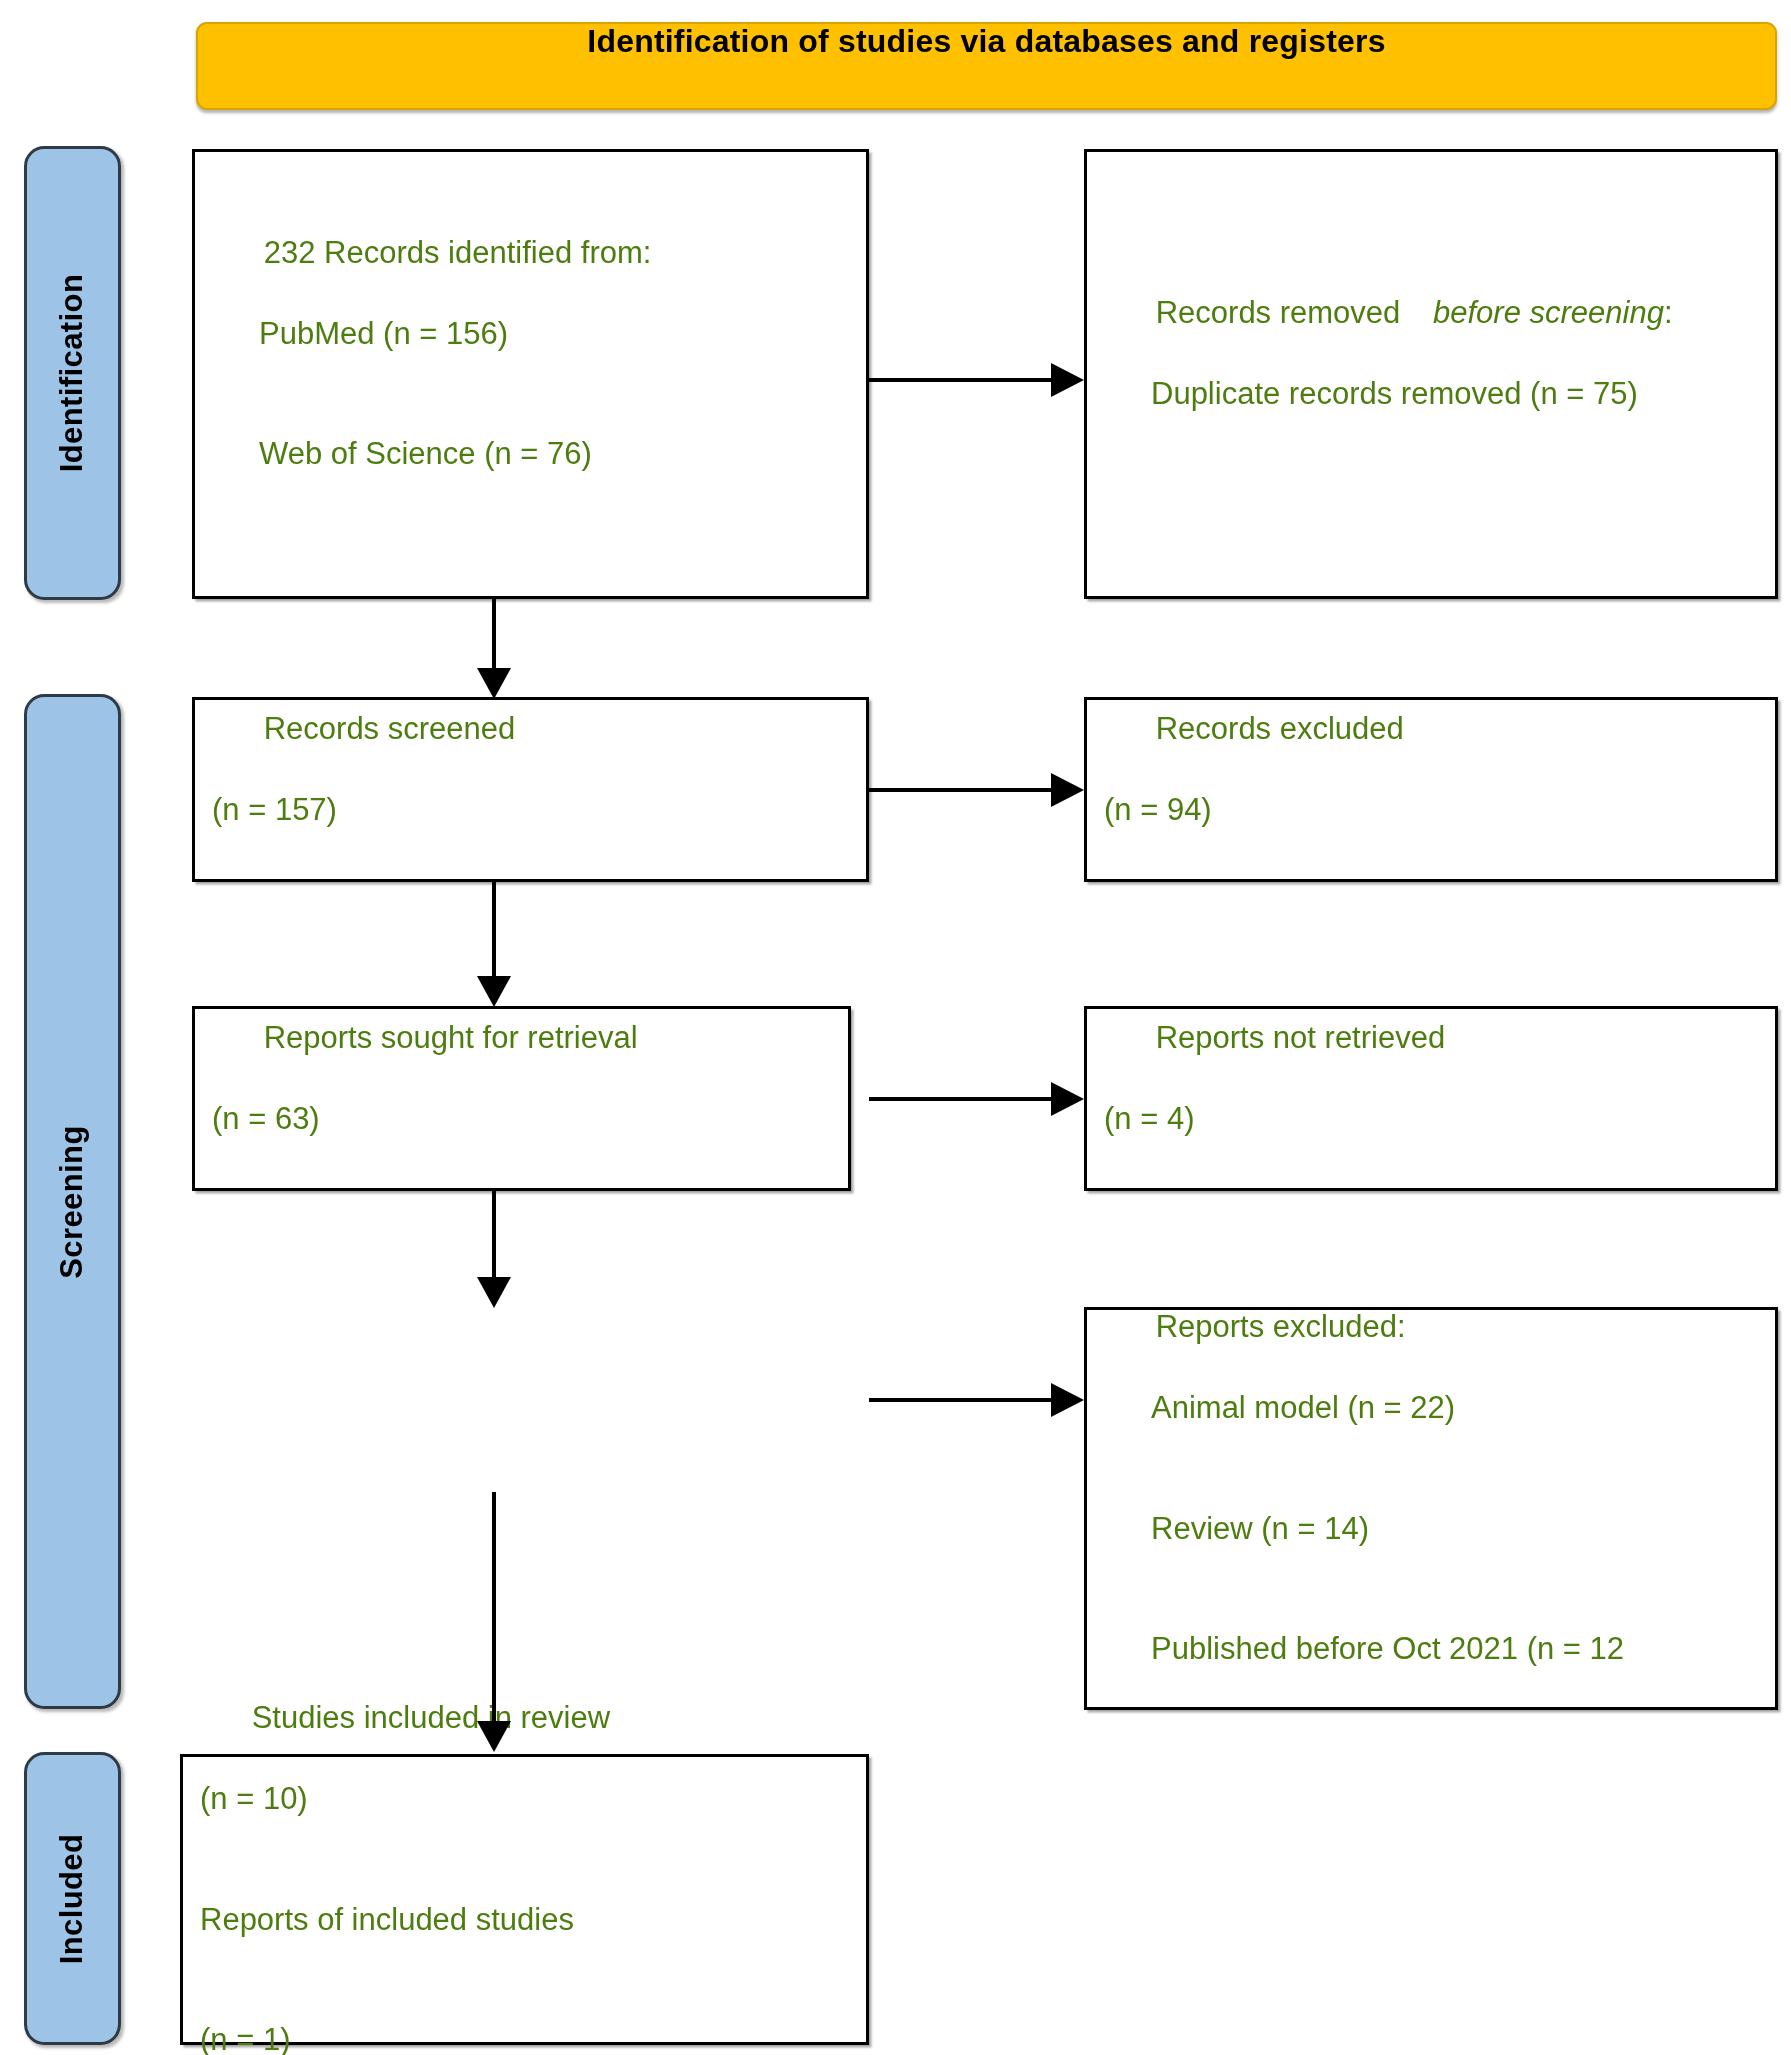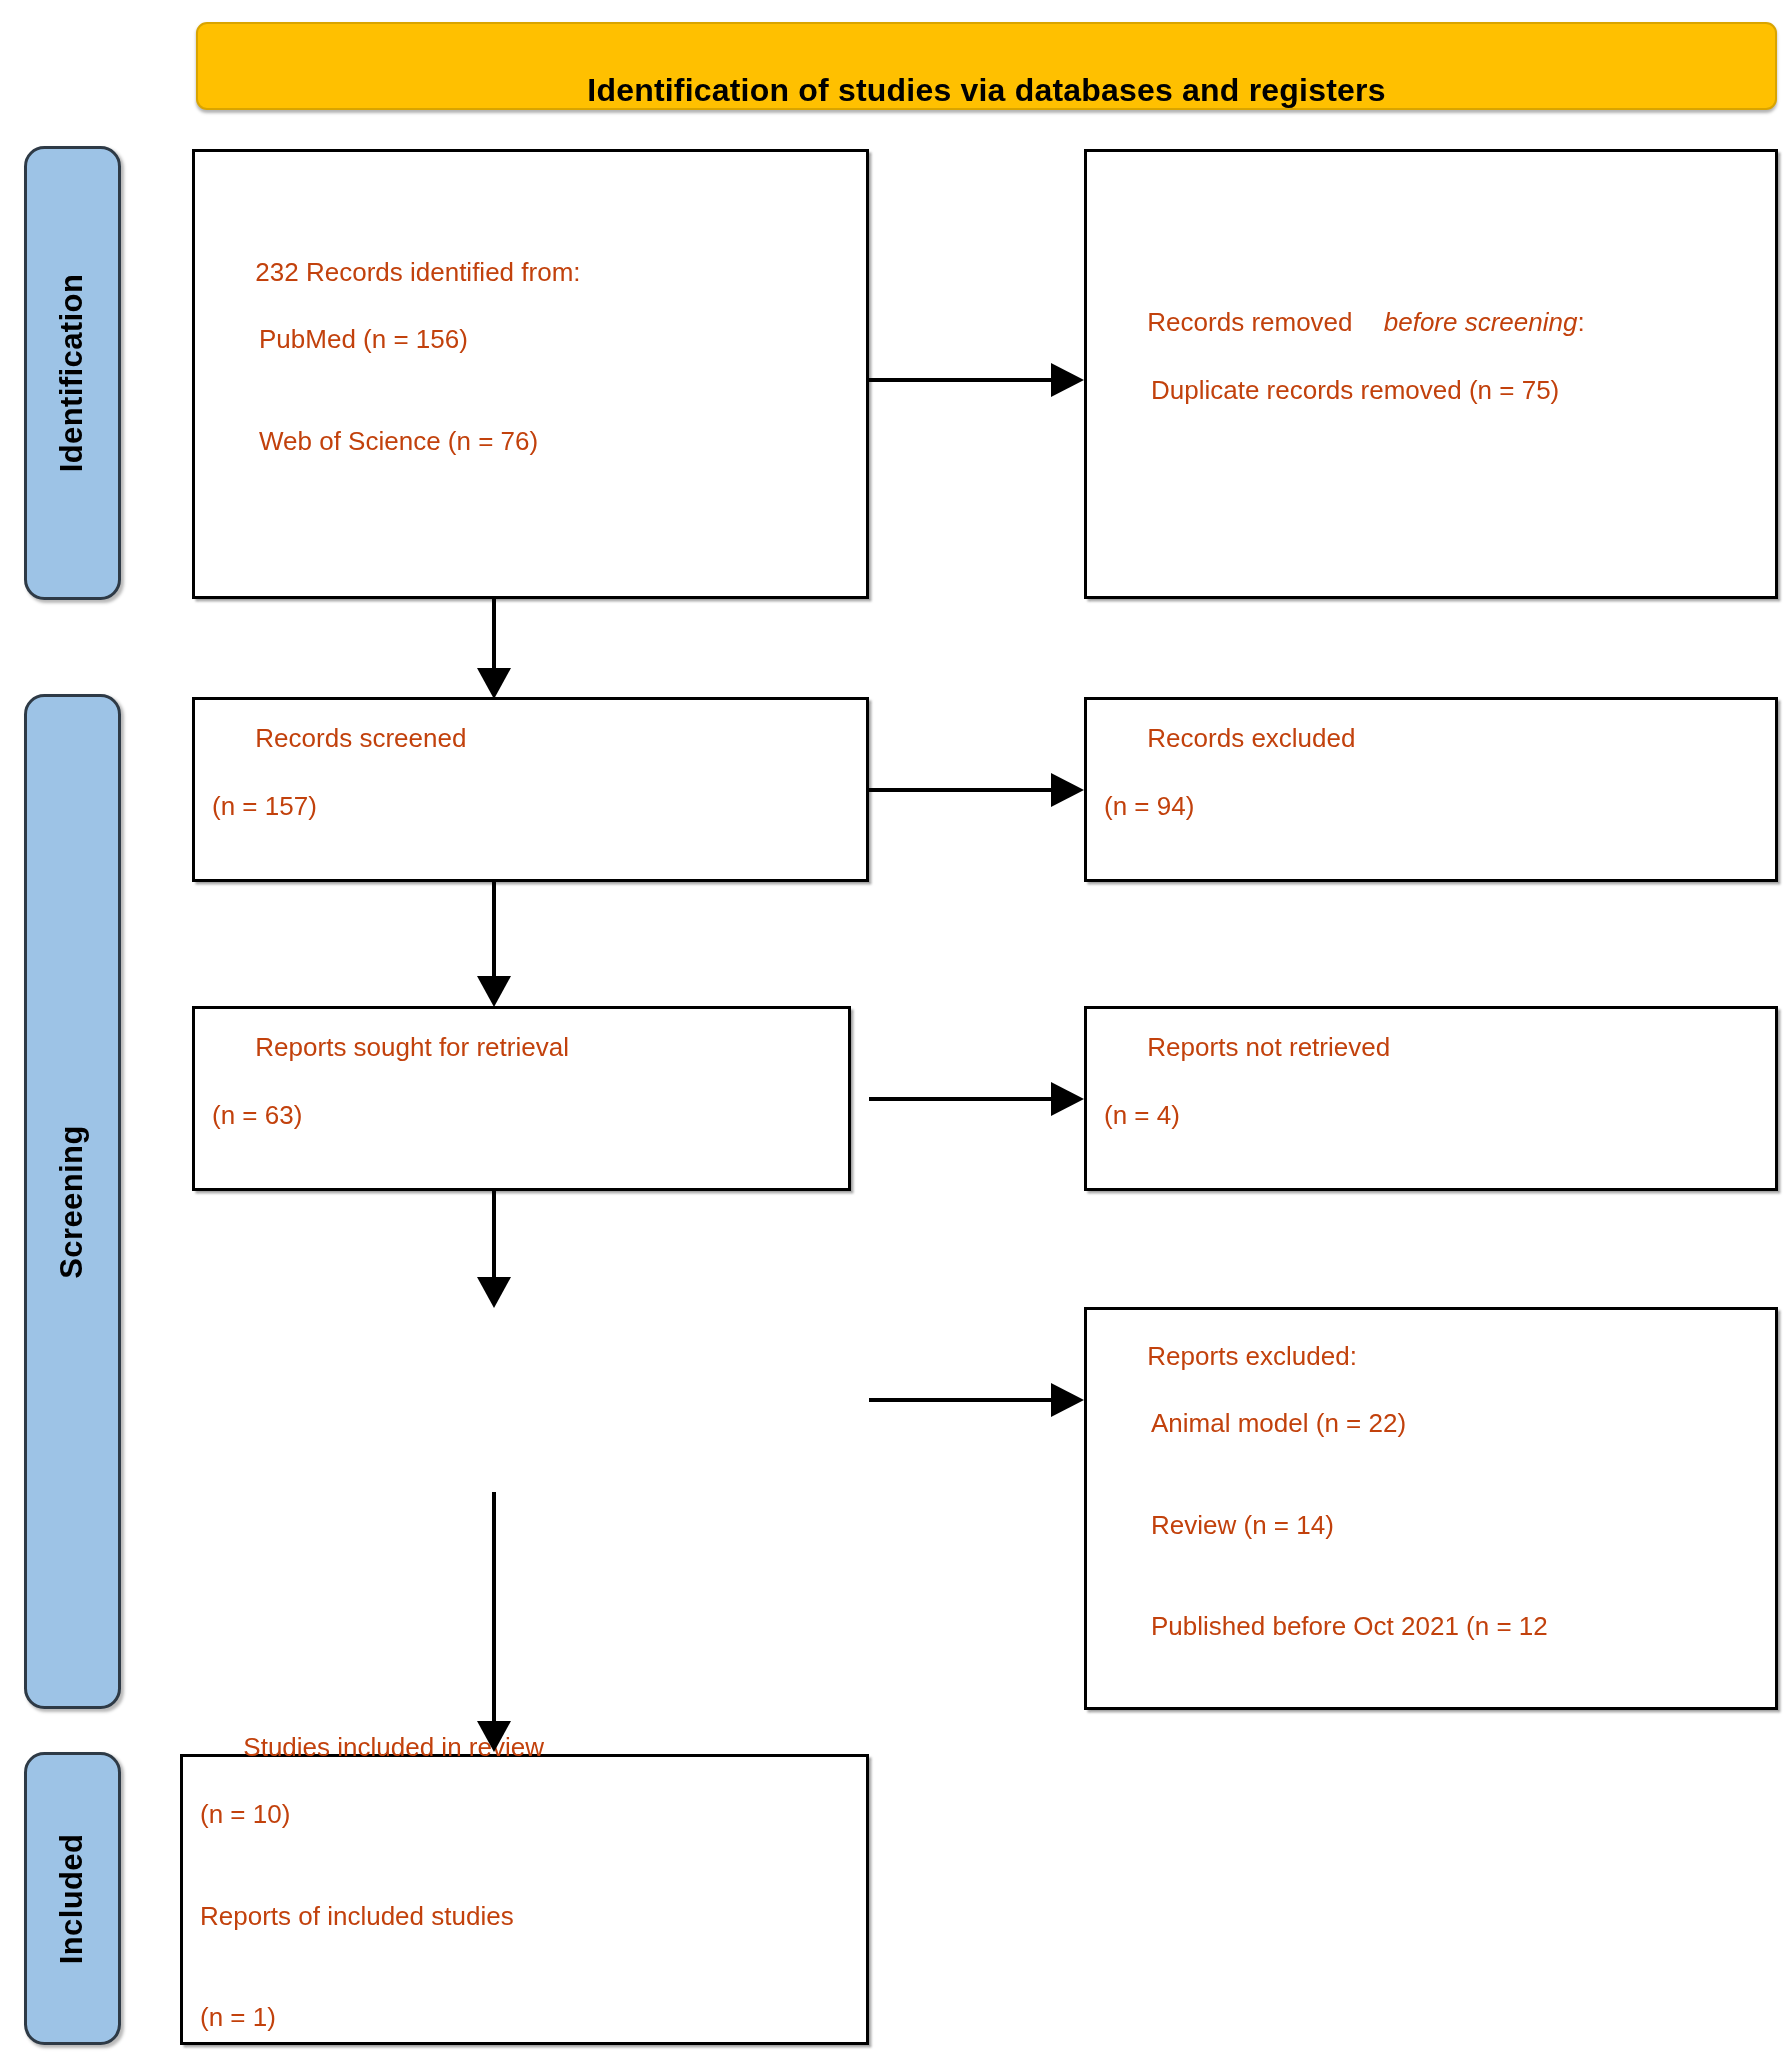--- a/index.html
+++ b/index.html
@@ -24,21 +24,21 @@
     position: absolute;
     left: 196px;
     top: 22px;
     width: 1581px;
     height: 88px;
     background: #FFC000;
     border: 2.3px solid #D9A400;
     border-radius: 11px;
     box-sizing: border-box;
     display: flex;
-    align-items: flex-end;
+    align-items: flex-start;
     justify-content: center;
     box-shadow: 0 2.3px 3.1px rgba(0,0,0,0.30);
   }
   .banner-title {
     font-size: 32px;
     font-weight: bold;
     color: #000000;
     letter-spacing: 0.2px;
     text-align: center;
     line-height: 1.1;
@@ -76,23 +76,23 @@
     background: #ffffff;
     border: 3.9px solid #000000;
     box-sizing: border-box;
     display: flex;
     flex-direction: column;
     justify-content: center;
     padding: 0 17px;
     box-shadow: 3.1px 3.1px 2.3px rgba(0,0,0,0.35);
   }
   .box-text {
-    font-size: 26px;
+    font-size: 31px;
     line-height: 1.30;
-    color: #c2410c;
+    color: #4d7c0f;
     white-space: pre-wrap;
   }
   .box-text .indent { display: block; padding-left: 47px; text-indent: 0px; }
   .box-text em { font-style: italic; margin-left: 24px; }
 
   
   #box-identified { left: 192px; top: 149px;  width: 677px; height: 450px; }
   #box-screened   { left: 192px; top: 697px;  width: 677px; height: 185px; }
   #box-sought     { left: 192px; top: 1006px; width: 659px; height: 185px; }
   #box-assessed   { left: 192px; top: 1307px; width: 677px; height: 185px; }

